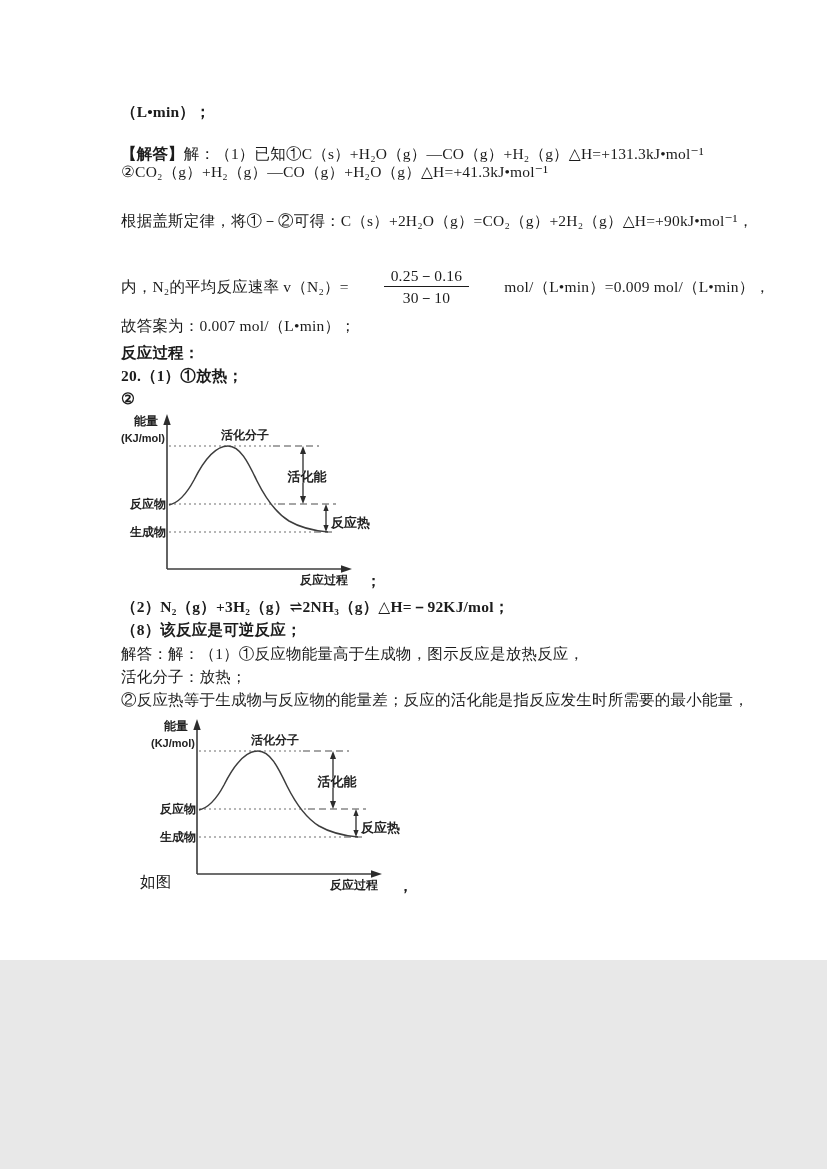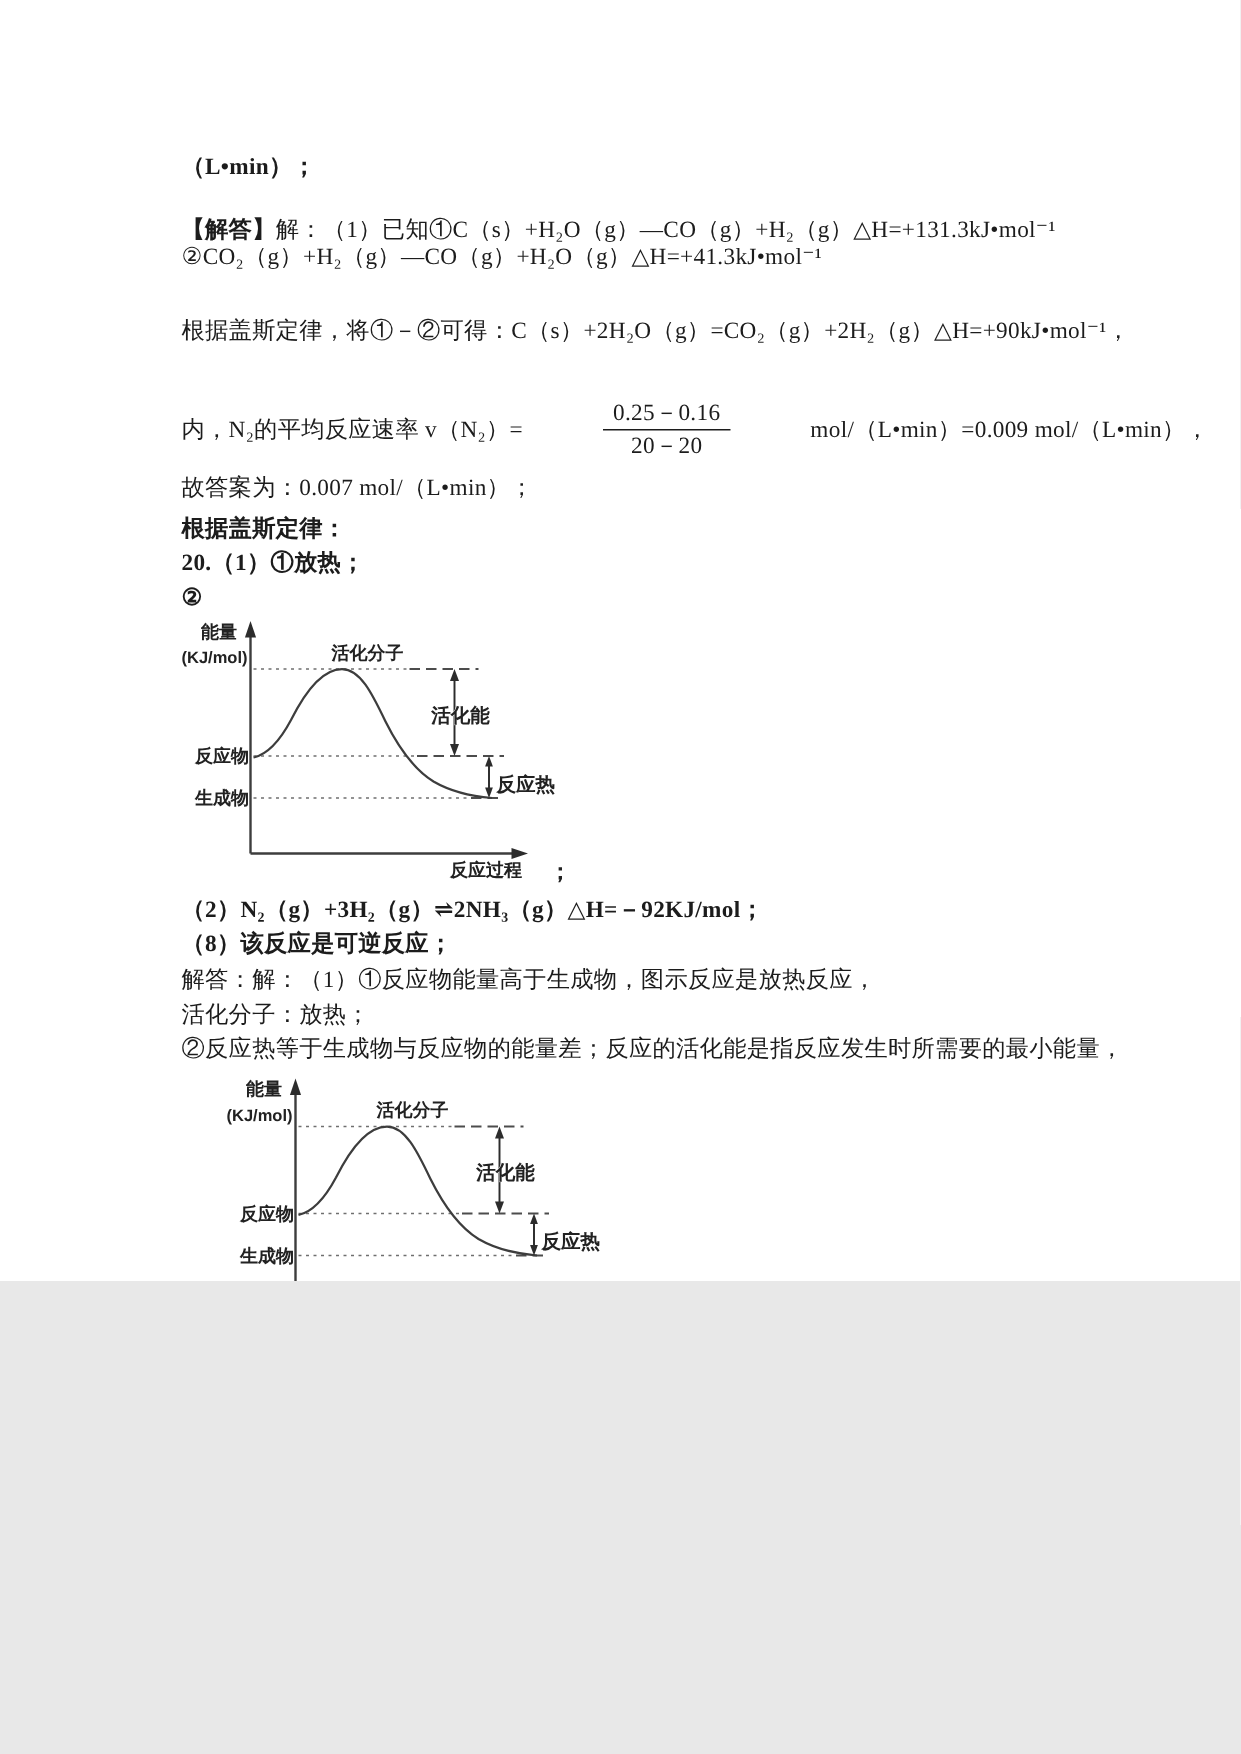--- a/index.html
+++ b/index.html
@@ -1,39 +1,39 @@
 <!DOCTYPE html>
 <html><head>
 <meta charset="utf-8">
 <style>
   html, body { margin: 0; padding: 0; background: #e8e8e8; }
   .page {
     position: relative;
     width: 827px;
-    height: 854px;
+    height: 960px;
     margin: 0 auto;
     background: #ffffff;
     font-family: "Liberation Serif", "DejaVu Serif", serif;
     color: #1c1c1c;
     overflow: hidden;
   }
   .t {
     position: absolute;
     font-size: 15.5px;
     line-height: 1.25;
     white-space: nowrap;
     letter-spacing: 0.2px;
   }
   .bold { font-weight: bold; }
   .rate-line { display: flex; align-items: center; gap: 32px; }
   .frac {
     display: inline-flex;
     flex-direction: column;
     text-align: center;
-    margin: 0 21px;
+    margin: 0 3px;
     vertical-align: middle;
   }
   .frac .num {
     border-bottom: 1.6px solid #1c1c1c;
     padding: 0 7px 1px 7px;
   }
   .frac .den { padding: 1px 7px 0 7px; }
   .diagram { position: absolute; }
   .diagram text {
     font-family: "Liberation Sans", "DejaVu Sans", sans-serif;
@@ -70,28 +70,28 @@
 
   <div class="t" style="left:121px; top:162px;">②CO₂（g）+H₂（g）—CO（g）+H₂O（g）△H=+41.3kJ•mol⁻¹</div>
 
   <div class="t" style="left:121px; top:211px;">根据盖斯定律，将①－②可得：C（s）+2H₂O（g）=CO₂（g）+2H₂（g）△H=+90kJ•mol⁻¹，</div>
 
 
   <div class="t rate-line" style="left:121px; top:266px;">
     <span>内，N₂的平均反应速率 v（N₂）=</span>
     <span class="frac">
       <span class="num">0.25－0.16</span>
-      <span class="den">20－20</span>
+      <span class="den">30－10</span>
     </span>
     <span>mol/（L•min）=0.009 mol/（L•min），</span>
   </div>
 
   <div class="t" style="left:121px; top:316px;">故答案为：0.007 mol/（L•min）；</div>
 
-  <div class="t bold" style="left:121px; top:343px;">根据盖斯定律：</div>
+  <div class="t bold" style="left:121px; top:343px;">反应过程：</div>
 
   <div class="t bold" style="left:121px; top:366px;">20.（1）①放热；</div>
 
   <div class="t bold" style="left:121px; top:389px;">②</div>
 
   <svg class="diagram" style="left:118px; top:404px;" width="300" height="192" viewBox="0 0 300 192">
     <text class="dl-axis" x="16" y="21">能量</text>
     <text class="dl-unit" x="3" y="38">(KJ/mol)</text>
 
     <line class="solid" x1="49" y1="18" x2="49" y2="165"></line>

